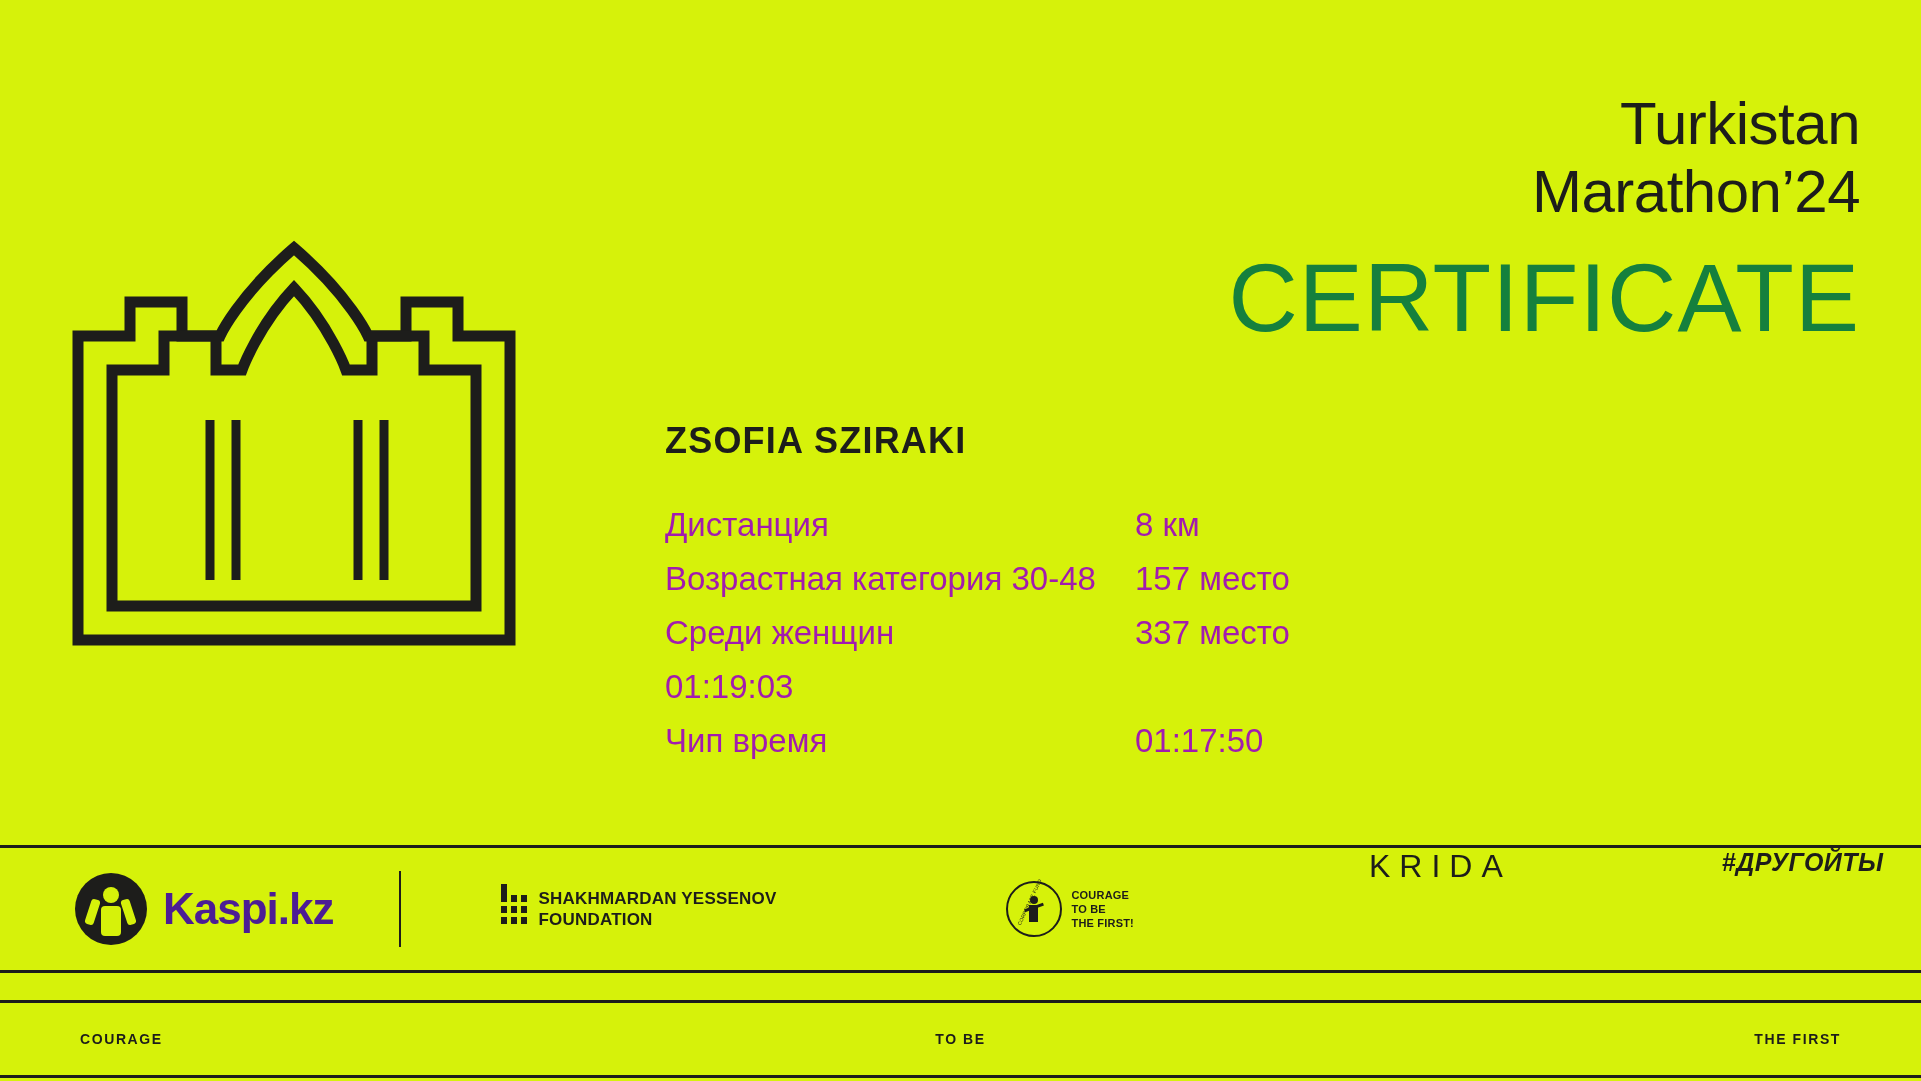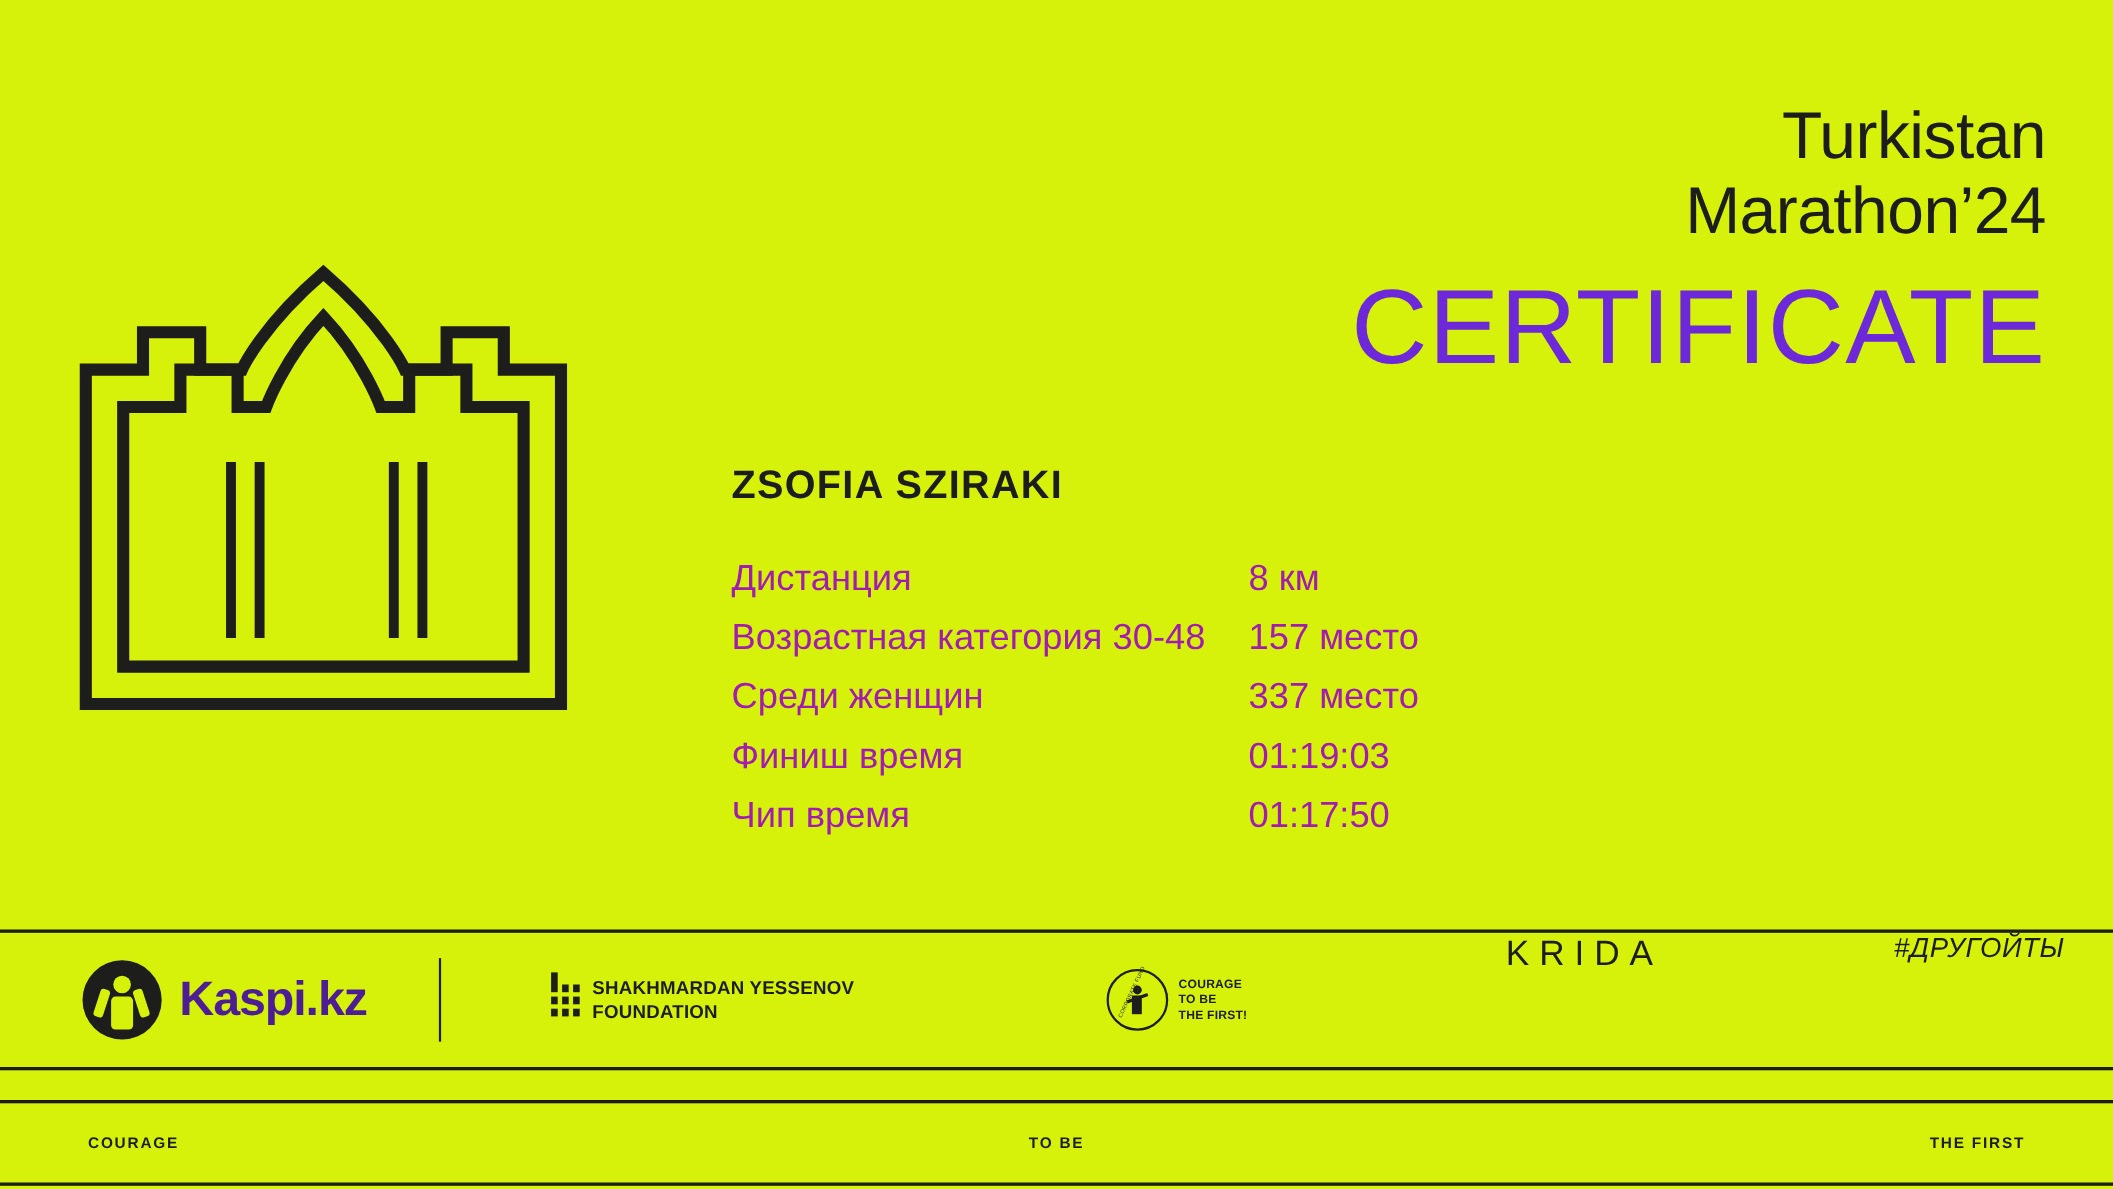--- a/index.html
+++ b/index.html
@@ -57,21 +57,21 @@
     color: #1d1d1b;
     white-space: pre-line;
   }
   .cert-word {
     text-align: right;
     font-size: 96px;
     line-height: 1.0;
     letter-spacing: 1px;
     font-weight: 400;
     margin-top: 24px;
-    color: #6d28d9;
+    color: #15803d;
   }
 
   .athlete-name {
     margin-top: 74px;
     margin-left: -135px;
     font-size: 36px;
     font-weight: bold;
     letter-spacing: 1.2px;
     color: #1d1d1b;
   }
@@ -284,21 +284,21 @@
   .sponsor-krida {
     margin-left: 235px;
     font-size: 32px;
     letter-spacing: 9px;
     color: #1d1d1b;
   }
 
   .sponsor-hashtag {
     margin-left: 210px;
     font-size: 25px;
-    font-weight: normal;
+    font-weight: bold;
     font-style: italic;
     letter-spacing: 0.5px;
     color: #1d1d1b;
   }
 
   
   .footer-strip {
     position: absolute;
     left: 0;
     top: 1000px;
@@ -379,21 +379,20 @@
         </div>
         <div class="result-row">
           <div class="result-label">Возрастная категория 30-48</div>
           <div class="result-value">157 место</div>
         </div>
         <div class="result-row">
           <div class="result-label">Среди женщин</div>
           <div class="result-value">337 место</div>
         </div>
         <div class="result-row">
-          <div class="result-label">Финиш время</div>
           <div class="result-value">01:19:03</div>
         </div>
         <div class="result-row">
           <div class="result-label">Чип время</div>
           <div class="result-value">01:17:50</div>
         </div>
       </div>
     </div>
   </div>
 

